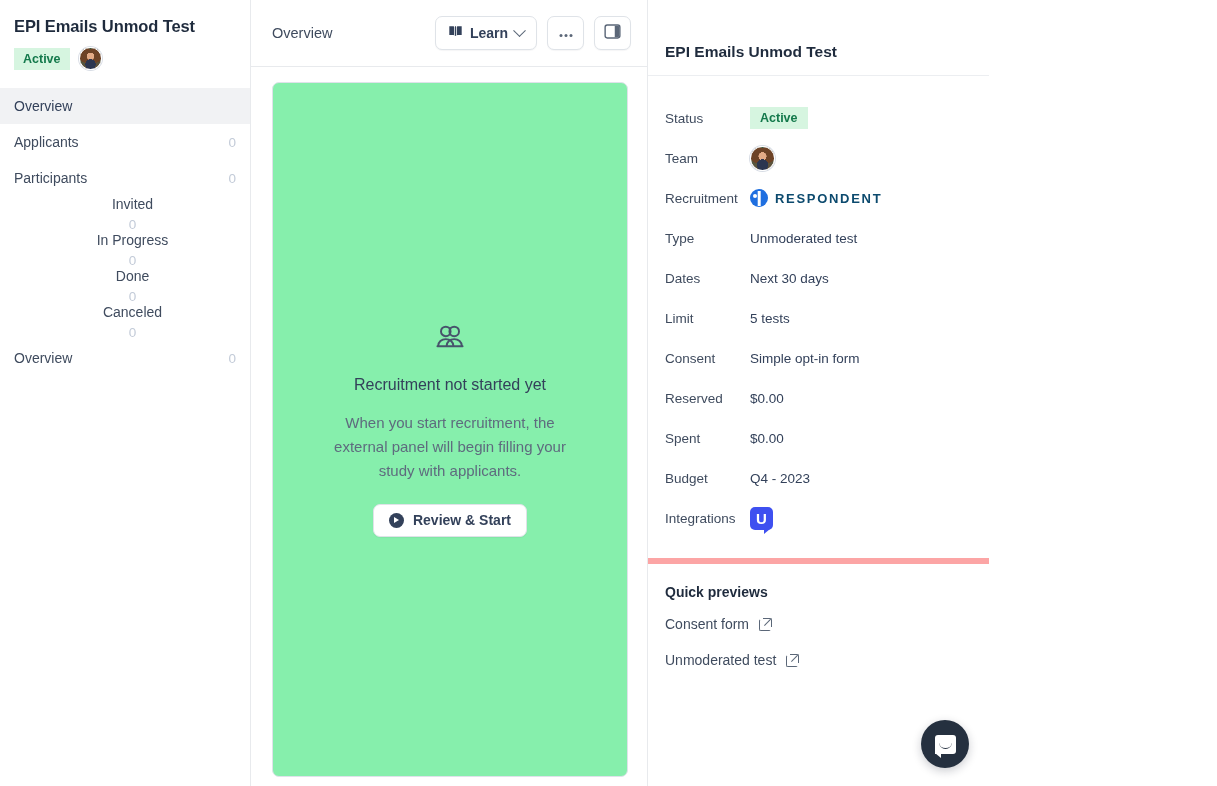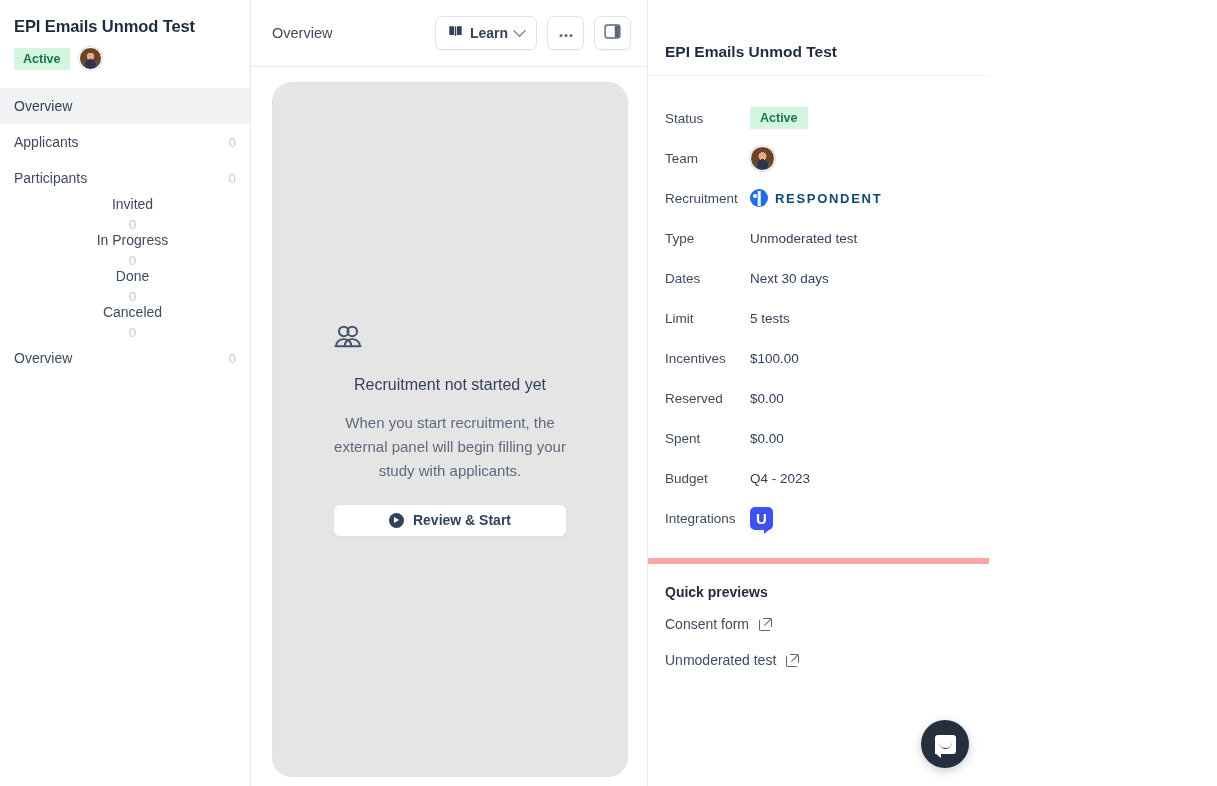--- a/index.html
+++ b/index.html
@@ -79,24 +79,24 @@
     gap: 7px; padding: 0 12px; cursor: pointer;
     font-size: 14px; color: #33415a; font-weight: bold;
     box-shadow: 0 1px 1px rgba(16,24,40,.04);
   }
   .btn.icon-only { width: 37px; padding: 0; }
   .chev { width: 9px; height: 9px; border-right: 1.6px solid #5b6778; border-bottom: 1.6px solid #5b6778; transform: rotate(45deg) translate(-2px,-2px); }
 
   .center-body { flex: 1 1 auto; padding: 15px 19px 9px 21px; min-height: 0; }
   .empty-card {
     width: 100%; height: 100%;
-    border: 1px solid #dfe2ea; border-radius: 20px;
-    background: #e5e5e5;
+    border: 1px solid #dfe2ea; border-radius: 7px;
+    background: #86efac;
     display: flex; flex-direction: column;
-    justify-content: center;
+    align-items: center; justify-content: center;
     padding: 0 60px;
   }
   .empty-title {
     font-size: 16px; color: #33415a;
     margin-top: 19px; text-align: center;
   }
   .empty-desc {
     font-size: 15px; color: #5e6b7e; line-height: 24px;
     text-align: center; margin-top: 17px; max-width: 480px;
   }
@@ -340,22 +340,22 @@
         </div>
         <div class="rp-row">
           <span class="rp-label">Dates</span>
           <span class="rp-value">Next 30 days</span>
         </div>
         <div class="rp-row">
           <span class="rp-label">Limit</span>
           <span class="rp-value">5 tests</span>
         </div>
         <div class="rp-row">
-          <span class="rp-label">Incentives</span>
-          <span class="rp-value">$100.00</span>
+          <span class="rp-label">Consent</span>
+          <span class="rp-value">Simple opt-in form</span>
         </div>
         <div class="rp-row">
           <span class="rp-label">Reserved</span>
           <span class="rp-value">$0.00</span>
         </div>
         <div class="rp-row">
           <span class="rp-label">Spent</span>
           <span class="rp-value">$0.00</span>
         </div>
         <div class="rp-row">

